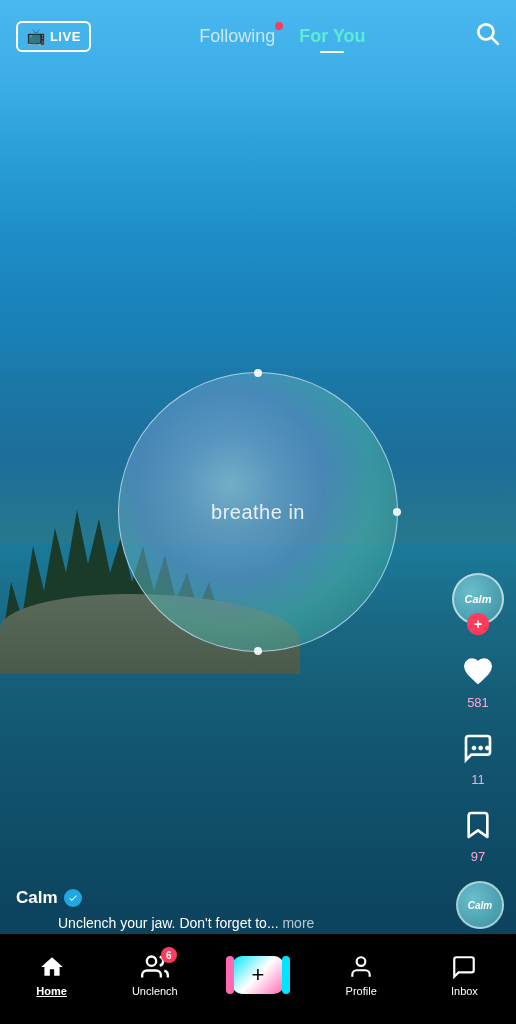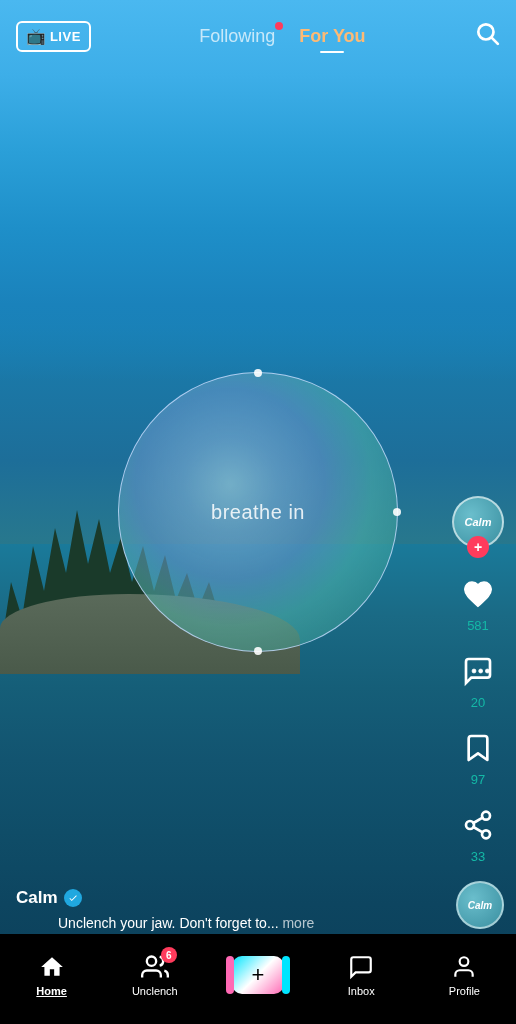--- a/index.html
+++ b/index.html
@@ -142,21 +142,21 @@
 
     .nav-tab {
       color: rgba(255,255,255,0.7);
       font-size: 18px;
       font-weight: 500;
       cursor: pointer;
       position: relative;
     }
 
     .nav-tab.active {
-      color: #fdba74;
+      color: #5eead4;
       font-weight: 700;
     }
 
     .nav-tab.active::after {
       content: '';
       position: absolute;
       bottom: -6px;
       left: 50%;
       transform: translateX(-50%);
       width: 24px;
@@ -314,21 +314,21 @@
       justify-content: center;
       cursor: pointer;
     }
 
     .action-icon svg {
       width: 32px;
       height: 32px;
     }
 
     .action-count {
-      color: #14b8a6;
+      color: #f9a8d4;
       font-size: 13px;
       font-weight: 500;
       text-align: center;
     }
 
     
     .bottom-info {
       position: absolute;
       bottom: 90px;
       left: 16px;
@@ -551,44 +551,32 @@
 
   <div class="action-item">
     <div class="action-icon">
       <svg viewBox="0 0 24 24" fill="white" stroke="white" stroke-width="0.5">
         <circle cx="9" cy="12" r="1.5" fill="white"></circle>
         <circle cx="14" cy="12" r="1.5" fill="white"></circle>
         <circle cx="19" cy="12" r="1.5" fill="white"></circle>
         <path d="M21 15a2 2 0 01-2 2H7l-4 4V5a2 2 0 012-2h14a2 2 0 012 2z" fill="none" stroke="white" stroke-width="2"></path>
       </svg>
     </div>
-    <span class="action-count">20</span>
+    <span class="action-count">11</span>
   </div>
 
   <div class="action-item">
     <div class="action-icon">
       <svg viewBox="0 0 24 24" fill="none" stroke="white" stroke-width="2" stroke-linecap="round" stroke-linejoin="round">
         <path d="M19 21l-7-5-7 5V5a2 2 0 012-2h10a2 2 0 012 2z"></path>
       </svg>
     </div>
     <span class="action-count">97</span>
   </div>
 
-  <div class="action-item">
-    <div class="action-icon">
-      <svg viewBox="0 0 24 24" fill="none" stroke="white" stroke-width="2" stroke-linecap="round" stroke-linejoin="round">
-        <circle cx="18" cy="5" r="3"></circle>
-        <circle cx="6" cy="12" r="3"></circle>
-        <circle cx="18" cy="19" r="3"></circle>
-        <line x1="8.59" y1="13.51" x2="15.42" y2="17.49"></line>
-        <line x1="15.41" y1="6.51" x2="8.59" y2="10.49"></line>
-      </svg>
-    </div>
-    <span class="action-count">33</span>
-  </div>
 </div>
 
 <div class="calm-bottom-avatar">
   <span style="color:white;font-size:10px;font-weight:700;font-style:italic;">Calm</span>
 </div>
 
 <div class="bottom-info">
   <div class="creator-name">
     <span class="creator-name-text">Calm</span>
     <div class="verified-badge">
@@ -628,29 +616,29 @@
   </div>
 
   <div class="nav-item">
     <div class="add-btn">
       <span class="add-icon-inner">+</span>
     </div>
   </div>
 
   <div class="nav-item">
     <div class="nav-item-icon">
-      <svg width="26" height="26" viewBox="0 0 24 24" fill="none" stroke="white" stroke-width="2" stroke-linecap="round">
-        <path d="M21 15a2 2 0 01-2 2H7l-4 4V5a2 2 0 012-2h14a2 2 0 012 2z"></path>
-      </svg>
-    </div>
-    <span class="nav-item-label">Inbox</span>
-  </div>
-
-  <div class="nav-item">
-    <div class="nav-item-icon">
       <svg width="26" height="26" viewBox="0 0 24 24" fill="none" stroke="white" stroke-width="2">
         <path d="M20 21v-2a4 4 0 00-4-4H8a4 4 0 00-4 4v2"></path>
         <circle cx="12" cy="7" r="4"></circle>
       </svg>
     </div>
     <span class="nav-item-label">Profile</span>
   </div>
+
+  <div class="nav-item">
+    <div class="nav-item-icon">
+      <svg width="26" height="26" viewBox="0 0 24 24" fill="none" stroke="white" stroke-width="2" stroke-linecap="round">
+        <path d="M21 15a2 2 0 01-2 2H7l-4 4V5a2 2 0 012-2h14a2 2 0 012 2z"></path>
+      </svg>
+    </div>
+    <span class="nav-item-label">Inbox</span>
+  </div>
 </div>
 
 </body></html>

